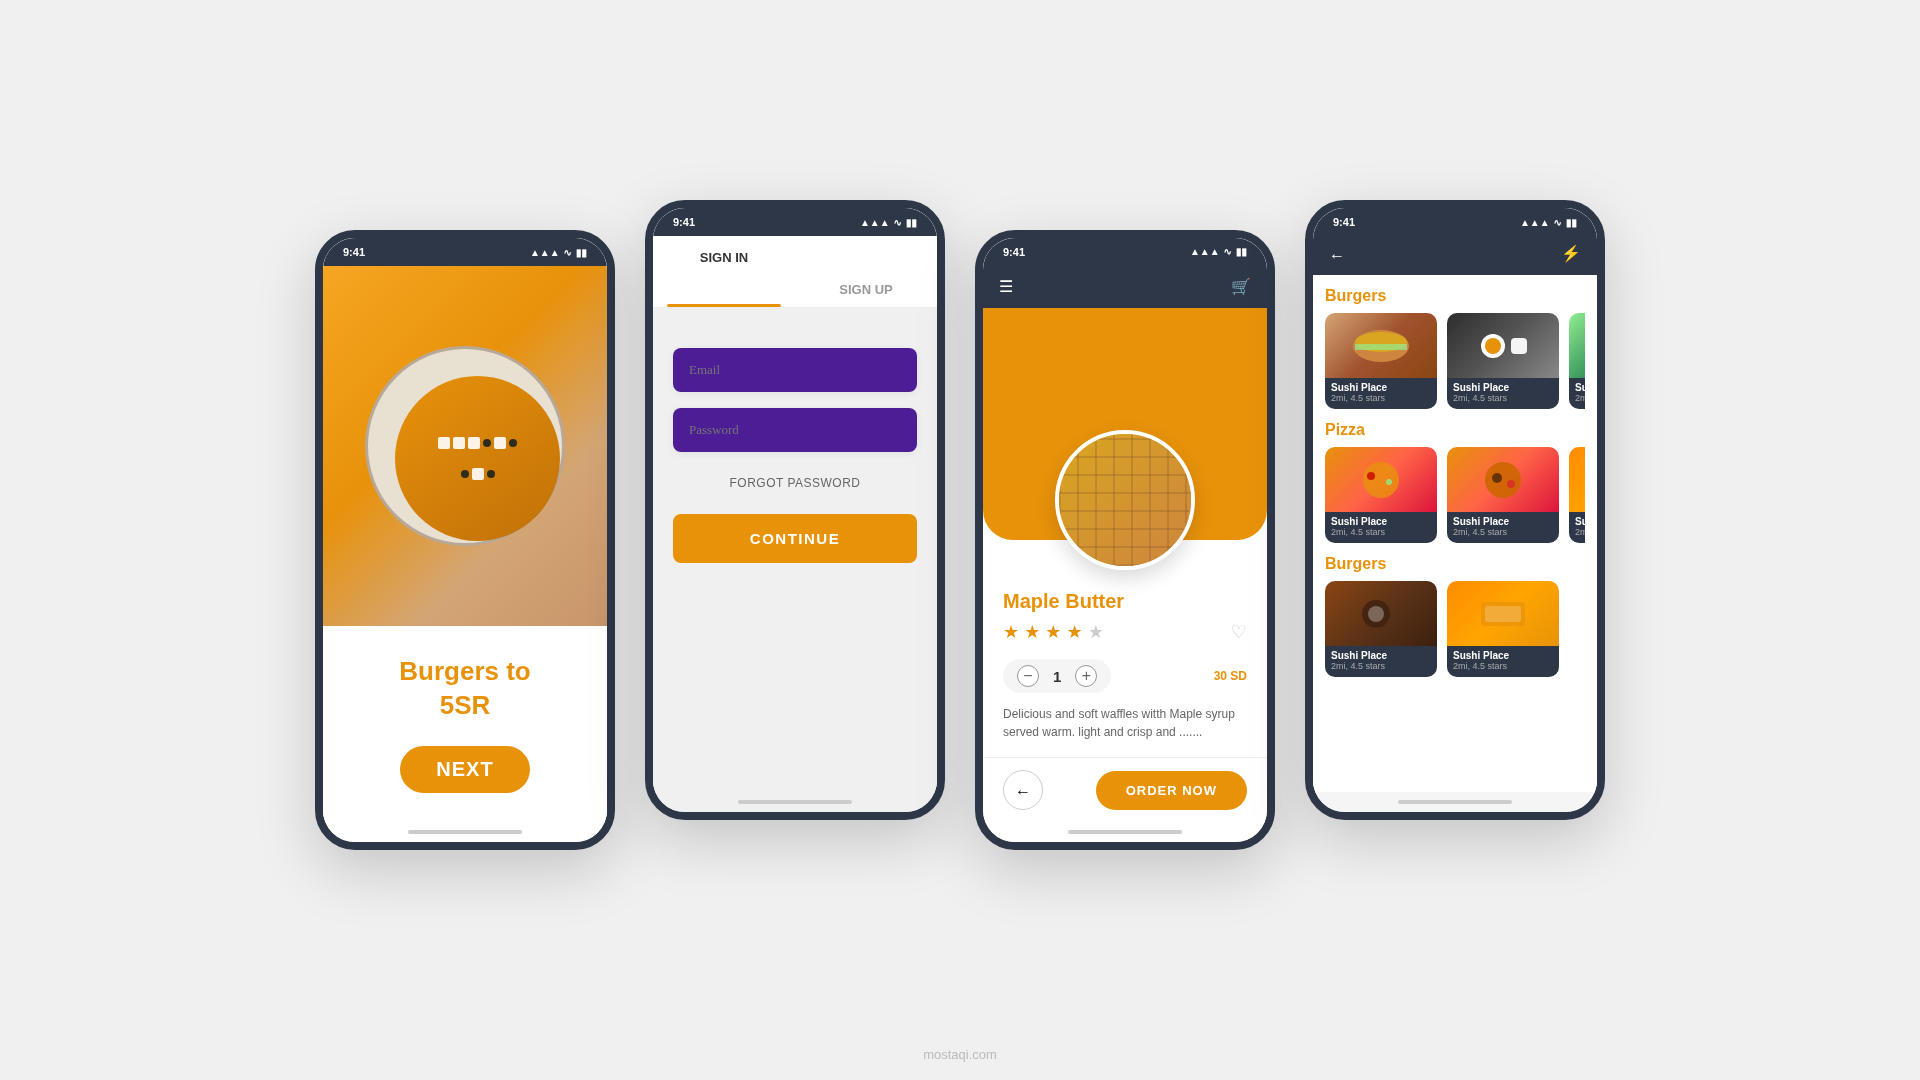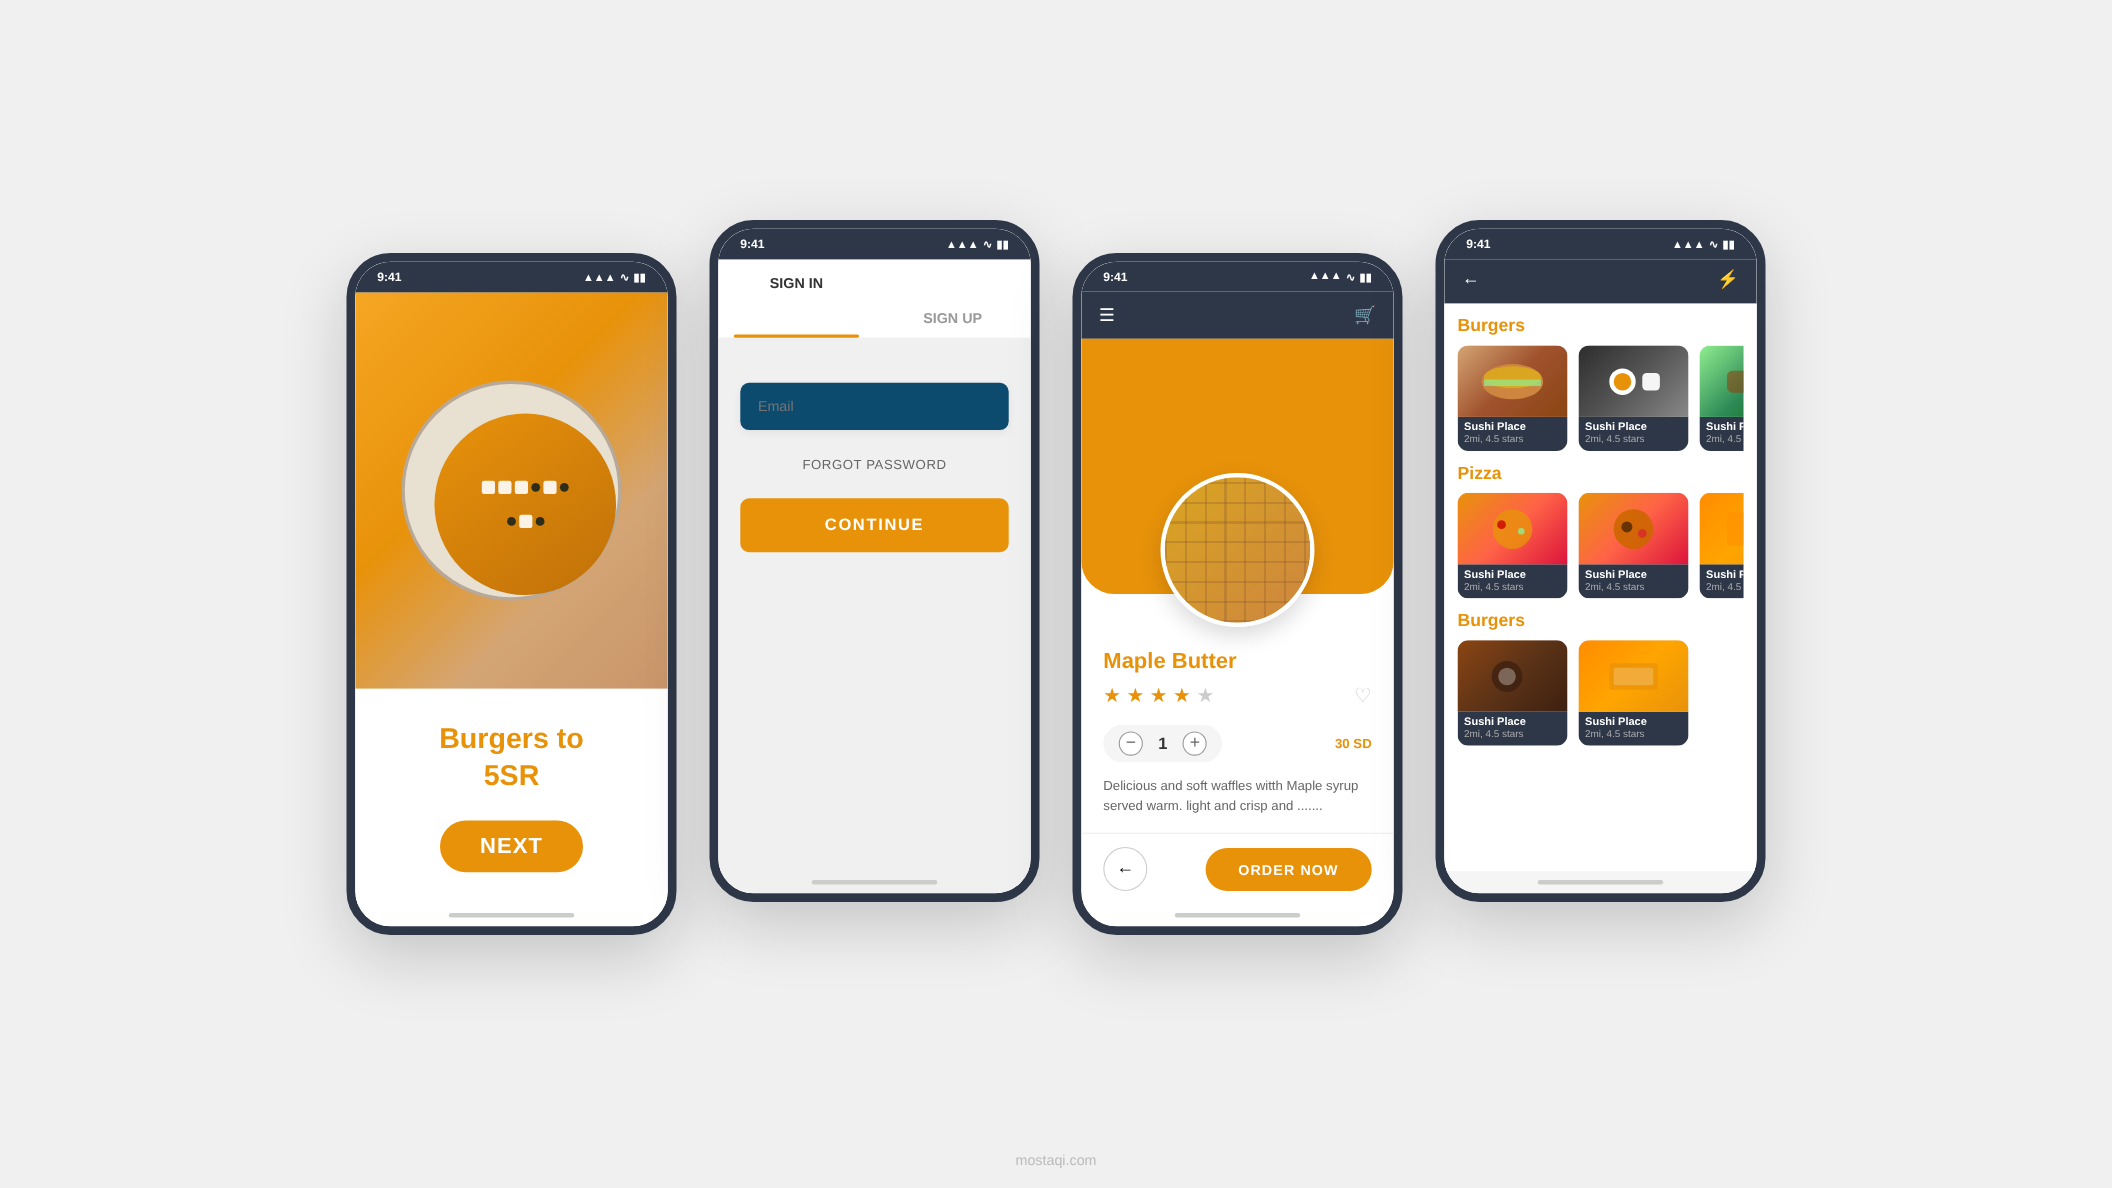--- a/index.html
+++ b/index.html
@@ -253,27 +253,28 @@
       display: flex;
       flex-direction: column;
       align-items: center;
       padding: 40px 20px 20px;
       gap: 16px;
       background: #f0f0f0;
     }
 
     .signin-input {
       width: 100%;
-      background: #0c4a6e;
+      background: #4c1d95;
       border: none;
       border-radius: 8px;
       padding: 14px 16px;
       font-size: 13px;
       color: #999;
       box-shadow: 0 2px 8px rgba(0,0,0,0.06);
+      font-family: Liberation Serif, serif;
     }
 
     .forgot-password {
       font-size: 12px;
       color: #666;
       letter-spacing: 0.5px;
       text-align: center;
       margin-top: 8px;
     }
 
@@ -484,21 +485,21 @@
     }
 
     .menu-cards-row {
       display: flex;
       gap: 10px;
       margin-bottom: 12px;
       overflow: hidden;
     }
 
     .menu-card {
-      width: 100px;
+      width: 112px;
       border-radius: 10px;
       overflow: hidden;
       flex-shrink: 0;
       background: #f0f0f0;
     }
 
     .menu-card-info {
       padding: 4px 6px 6px;
       background: #2d3748;
     }
@@ -654,20 +655,21 @@
       </div>
 
       <div class="signin-header">
         <div class="tab-item active">SIGN IN</div>
         <div class="tab-item inactive">SIGN UP</div>
       </div>
 
       <div class="signin-body">
         <input class="signin-input" type="text" placeholder="Email" style="">
 
+        <input class="signin-input" type="password" placeholder="Password" style="">
 
         <div class="forgot-password">FORGOT PASSWORD</div>
 
         <button class="continue-button">CONTINUE</button>
       </div>
 
       <div class="home-indicator"></div>
     </div>
   </div>
 

